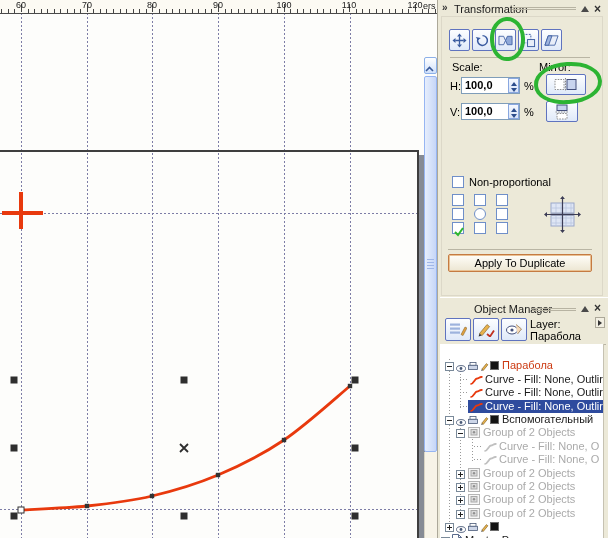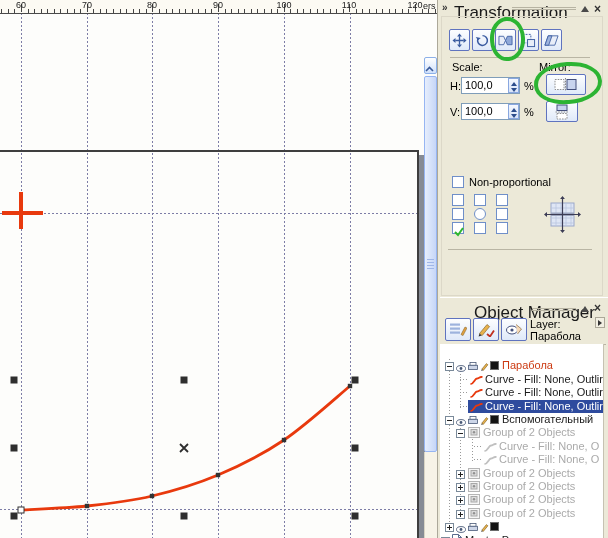--- a/index.html
+++ b/index.html
@@ -14,30 +14,30 @@
   .gl-h{height:1px;background:repeating-linear-gradient(to right,#7d7da6 0 2px,rgba(0,0,0,0) 2px 4px);}
   
   #v-scroll-up{left:424px;top:57px;width:13px;height:17px;background:linear-gradient(#ffffff,#cfe0fb);
     border:1px solid #8cb0e8;border-radius:2px;box-sizing:border-box;}
   #v-scroll-thumb{left:424px;top:76px;width:13px;height:376px;background:linear-gradient(to right,#e6eefc,#c6d6f8);
     border:1px solid #96b5f2;border-radius:2px;box-sizing:border-box;}
   #v-scroll-track{left:424px;top:452px;width:13px;height:86px;background:#f7f3e7;border-left:1px solid #d8d4c4;box-sizing:border-box;}
   .grip{width:7px;height:1px;background:#9fb6e8;left:2px;}
   
   #divider{left:437px;top:0;width:3px;height:538px;background:#ece9d8;border-left:1px solid #aca899;}
-  .dock-title{font-size:17px;color:#1a1a1a;}
+  .dock-title{font-size:11px;color:#1a1a1a;}
   .title-fill{height:1px;border-top:1px solid #b7b3a2;border-bottom:1px solid #b7b3a2;}
   .rollup{width:0;height:0;border-left:4px solid rgba(0,0,0,0);border-right:4px solid rgba(0,0,0,0);
     border-bottom:6px solid #4a4a4a;}
   .close-x{font-size:12px;font-weight:bold;color:#333;line-height:12px;}
   .xp-btn{background:linear-gradient(#fdfeff,#dfe9f9);border:1px solid #5f73bf;border-radius:2px;
     box-sizing:border-box;display:flex;align-items:center;justify-content:center;}
   .label{font-size:11px;color:#000;}
   .spinbox{background:#fff;border:1px solid #7f9db9;box-sizing:border-box;font-size:11px;color:#000;
-    padding:1px 8px 0 3px;}
+    padding:1px 8px 0 3px;font-weight:bold;}
   .spinner{background:linear-gradient(#f4f8fe,#d8e4f8);border:1px solid #89a7e0;box-sizing:border-box;}
   .spin-arrow{width:0;height:0;border-left:3px solid rgba(0,0,0,0);border-right:3px solid rgba(0,0,0,0);left:2px;}
   .cream-btn{background:linear-gradient(#fffef9,#ece6d2);box-sizing:border-box;border-radius:2px;
     font-size:11px;color:#000;display:flex;align-items:center;justify-content:center;}
   .chk{background:#fff;border:1px solid #6f8fc9;box-sizing:border-box;}
   .sep{height:1px;background:#b9b5a4;}
   
   .annot{border:4px solid #2cb433;border-radius:50% 48% 50% 46%;box-sizing:border-box;}
   
   #om-tree{left:440px;top:344px;width:164px;height:194px;background:#ffffff;overflow:hidden;
@@ -273,20 +273,21 @@
         <div class="abs chk" style="left: 44px; top: 28px; width: 12px; height: 12px;"></div>
       </div>
   <div class="abs" id="anchor-preview" style="left:104px;top:196px;width:37px;height:37px;"><svg width="37" height="37" viewBox="0 0 37 37">
           <rect x="7" y="7" width="23" height="23" fill="#dfe6f5" stroke="#9aa7c9"></rect>
           <path d="M12 7v23M17 7v23M22 7v23M27 7v23M7 12h23M7 22h23M7 27h23" stroke="#b9c5e0" stroke-width="0.8"></path>
           <rect x="7" y="16.5" width="23" height="3.5" fill="#9aa3bd"></rect>
           <path d="M18.5 1.5v34M1.5 18.5h34" stroke="#3c3c55" stroke-width="1.2"></path>
           <path d="M18.5 0l2.4 3h-4.8zM18.5 37l2.4-3h-4.8zM0 18.5l3-2.4v4.8zM37 18.5l-3-2.4v4.8z" fill="#3c3c55"></path>
         </svg></div>
   <div class="abs sep" style="left:8px;top:249px;width:144px;"></div>
+  <div class="abs cream-btn" style="left:8px;top:254px;width:144px;height:18px;border:1px solid #c57b42;box-shadow:inset 0 0 0 1px #e9c193;">Apply To Duplicate</div>
 </div>
 
 <div class="abs" style="left:440px;top:297px;width:168px;height:241px;border-top:1px solid #fff;">
   <span class="abs dock-title" style="left:14px;top:5px;margin-left:20px;">Object Manager</span>
   <div class="abs title-fill" style="left:92px;top:10px;width:44px;"></div>
   <div class="abs rollup" style="left:141px;top:8px;"></div>
   <span class="abs close-x" style="left:154px;top:4px;">×</span>
   <div class="abs" id="om-toolbar" style="left:5px;top:20px;width:85px;height:24px;">
         <div class="abs xp-btn" style="left: 0px; top: 0px; width: 26px; height: 23px;">
           <svg width="18" height="15" viewBox="0 0 18 15">

